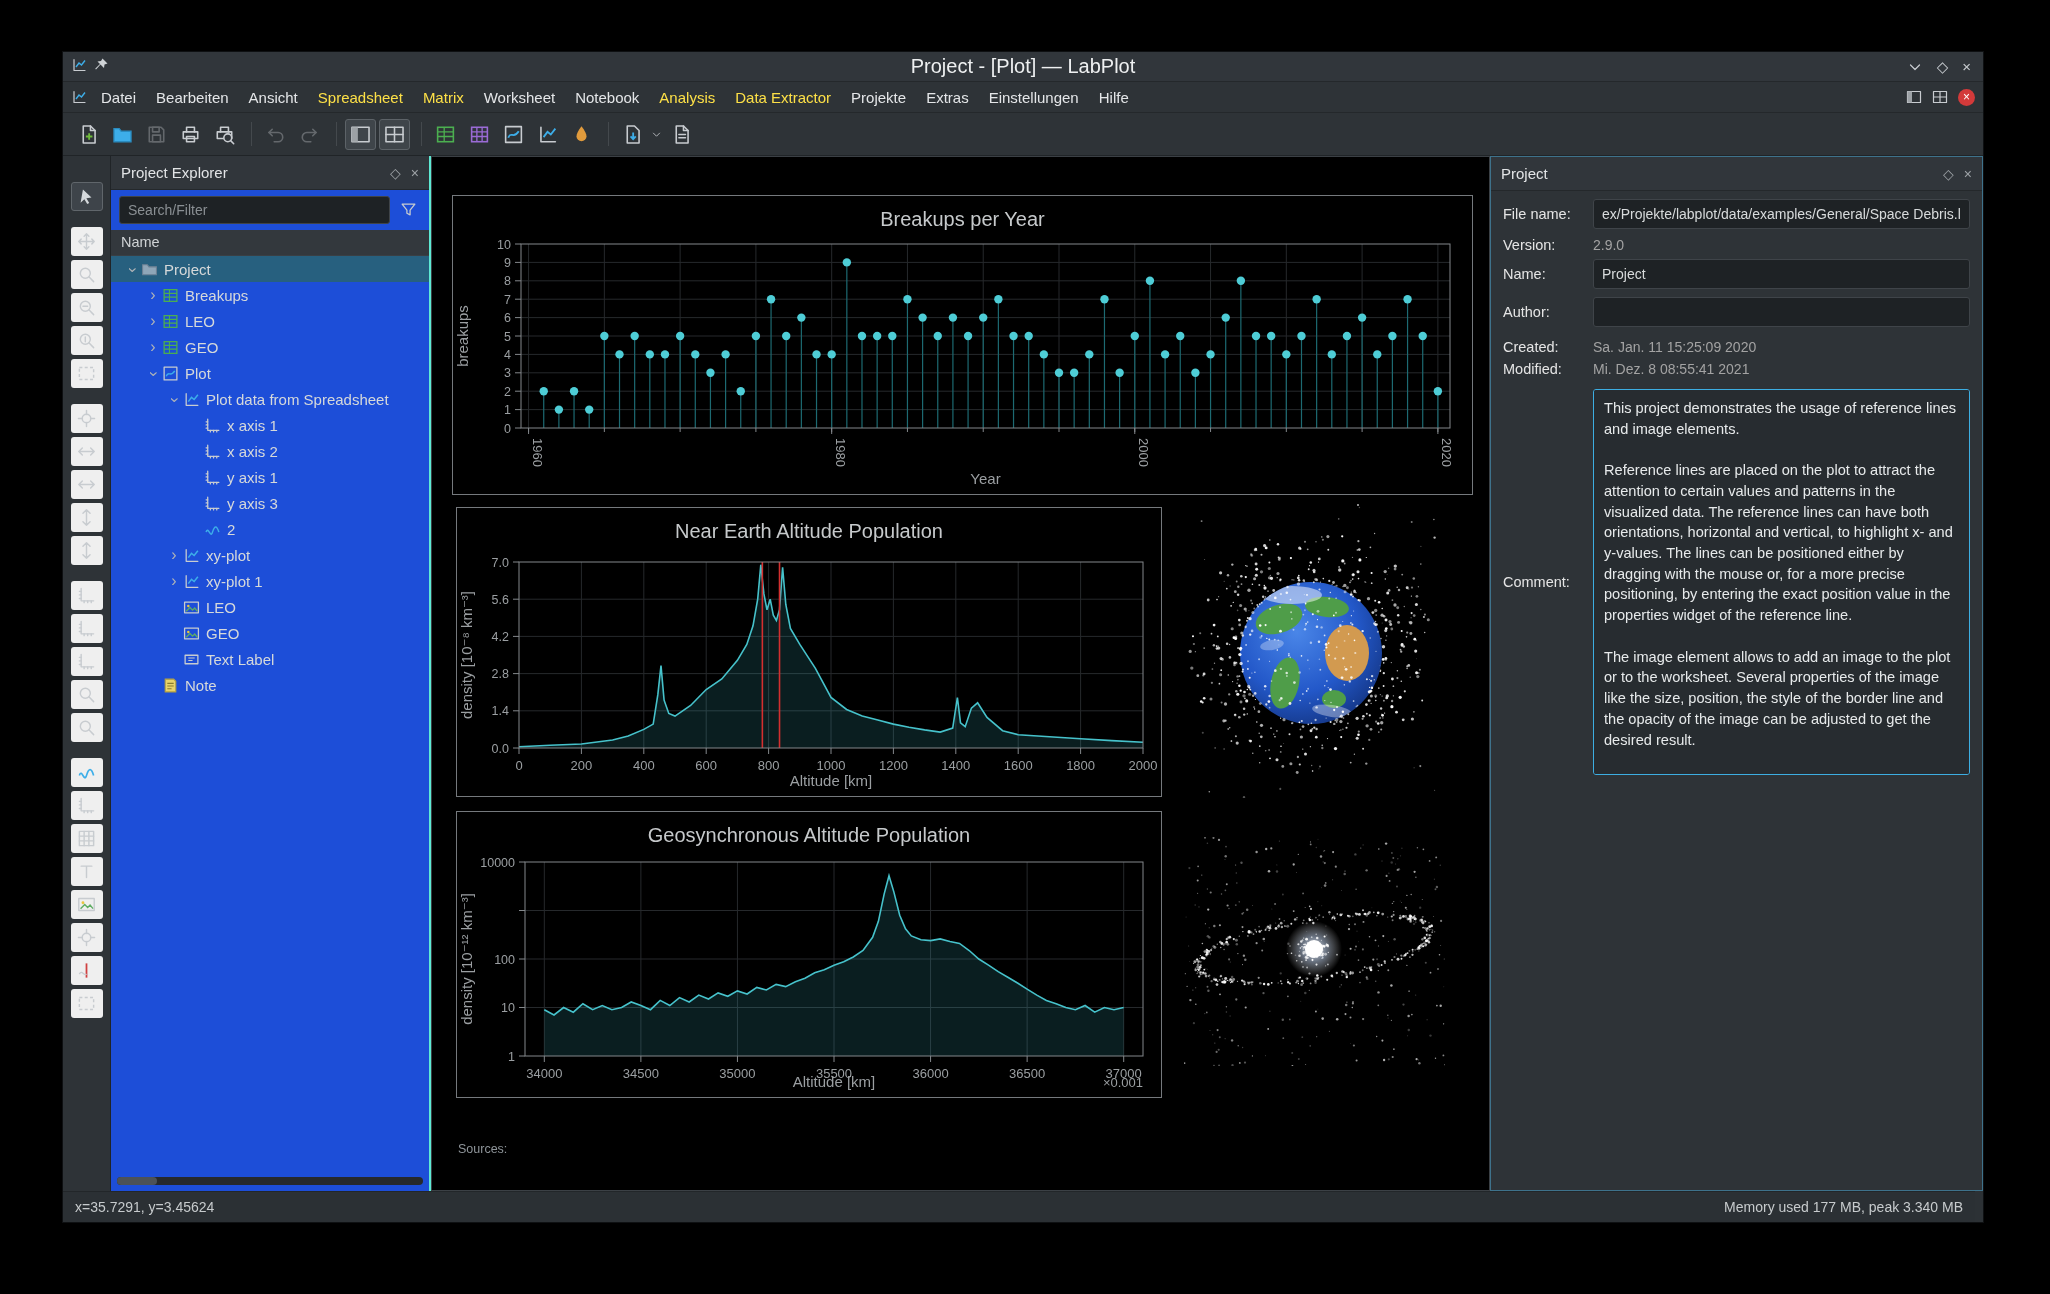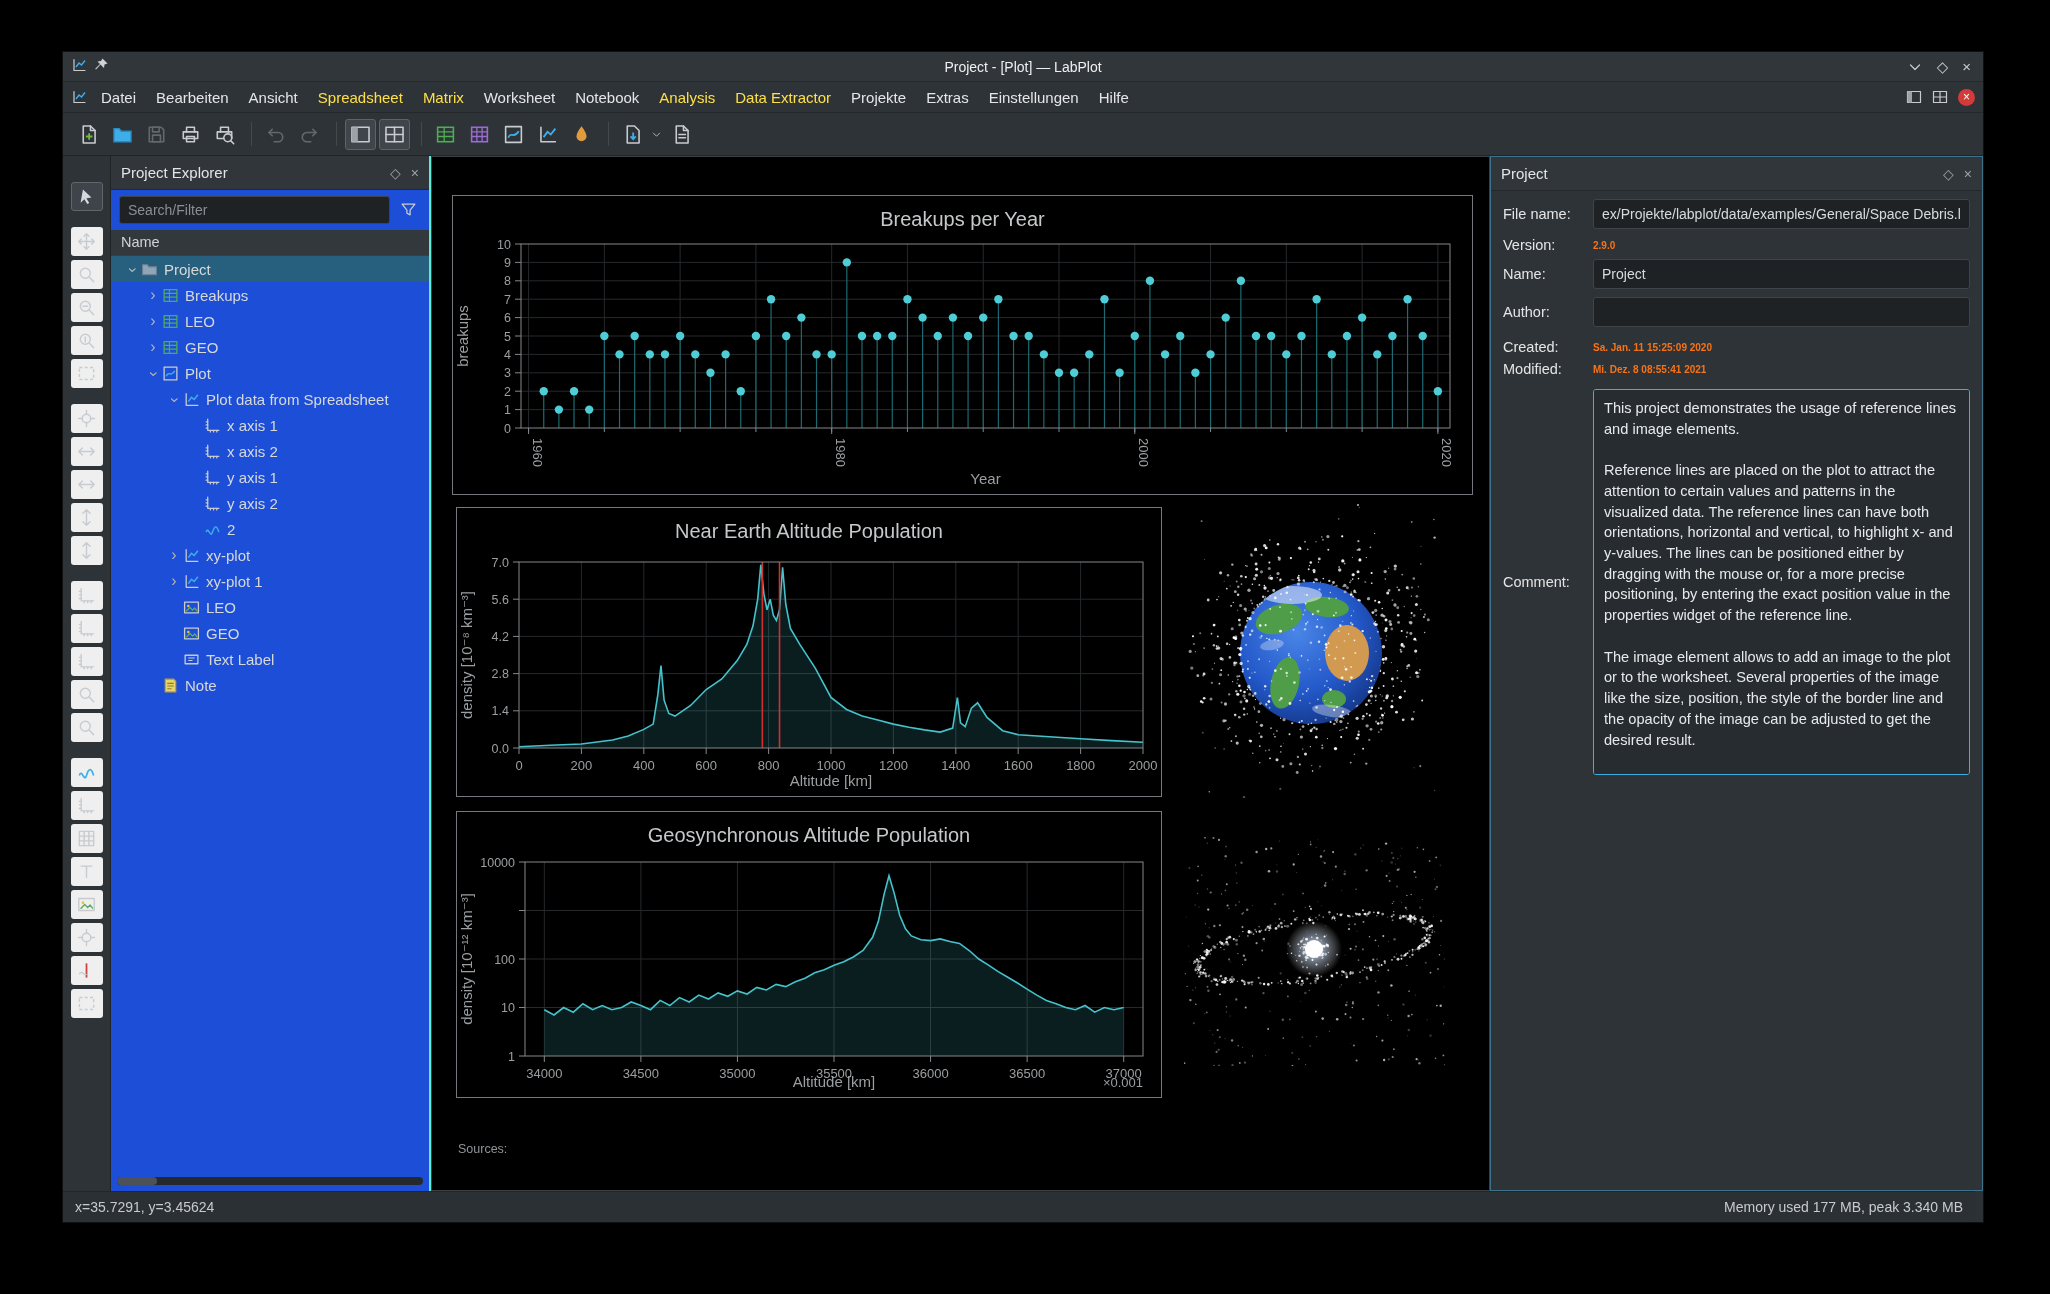--- a/index.html
+++ b/index.html
@@ -4,21 +4,21 @@
 <style>
   *{margin:0;padding:0;box-sizing:border-box;}
   html,body{width:2050px;height:1294px;background:#000;overflow:hidden;
     font-family:"Liberation Sans","DejaVu Sans",sans-serif;color:#dcdfe1;}
   .window{position:absolute;left:63px;top:52px;width:1920px;height:1170px;background:#2c3135;
     box-shadow:0 0 0 1px #0e1012;}
   
   .titlebar{position:absolute;left:0;top:0;right:0;height:30px;background:#31363b;
     border-bottom:1px solid #24282b;display:flex;align-items:center;}
   .tb-left{display:flex;align-items:center;gap:6px;padding-left:8px;z-index:2;}
-  .tb-title{position:absolute;left:0;right:0;text-align:center;font-size:14px;color:#eef0f1;}
+  .tb-title{position:absolute;left:0;right:0;text-align:center;font-size:20px;color:#eef0f1;}
   .tb-right{margin-left:auto;display:flex;align-items:center;gap:14px;padding-right:12px;z-index:2;}
   .wbtn{color:#c8ccd0;font-size:15px;line-height:1;cursor:default;display:flex;align-items:center;}
   .titlebar svg{width:16px;height:16px;}
   
   .menubar{position:absolute;left:0;top:30px;right:0;height:31px;background:#2e3337;
     border-bottom:1px solid #24282b;display:flex;align-items:center;font-size:15px;padding-left:8px;}
   .menubar .icn{display:flex;margin-right:4px;}
   .menubar svg{width:16px;height:16px;}
   .menu-item{padding:0 10px;line-height:31px;color:#e4e6e8;}
   .menu-item.disabled{color:#fde047;}
@@ -75,21 +75,21 @@
   .chart-frame{position:absolute;border:1px solid #75797d;background:#000;}
   .ws-img{position:absolute;}
   .sources{position:absolute;font-size:12.5px;line-height:1.55;color:#8e9499;white-space:pre;}
   
   .props{position:absolute;left:1427px;top:0;bottom:0;width:493px;background:#2e3337;
     border:1px solid rgba(77,166,210,.55);}
   .props-content{position:absolute;top:34px;left:0;right:0;bottom:0;padding:8px 12px;}
   .prow{display:flex;align-items:center;margin-bottom:8px;}
   .prow.small{margin-bottom:6px;}
   .plabel{width:90px;flex:none;font-size:14.5px;color:#e5e5e5;}
-  .pvalue{font-size:10px;color:#f97316;font-weight:bold;}
+  .pvalue{font-size:14px;color:#a3a3a3;}
   .pinput{flex:1;height:30px;background:#1e2225;border:1px solid #3f4449;border-radius:3px;
     color:#d8dbdc;padding:0 8px;font-size:14px;outline:none;min-width:0;}
   .comment{flex:1;height:386px;background:#272c30;border:1px solid #3daee2;border-radius:3px;
     color:#e7eaeb;font-size:14.6px;line-height:1.42;padding:8px 10px;resize:none;outline:none;
     font-family:"Liberation Sans","DejaVu Sans",sans-serif;}
   
   .statusbar{position:absolute;left:0;right:8px;bottom:0;height:31px;background:#2b3034;
     border-top:1px solid #222629;display:flex;align-items:center;justify-content:space-between;
     padding:0 12px;font-size:14px;color:#c7cbcd;}
 </style>
@@ -516,21 +516,21 @@
             <span class="lbl">y axis 1</span>
           </div>
           <div class="tree-row" style="padding-left: 75px;">
             <span class="chev"></span>
             <span class="icn" style="display: flex;">
               <svg viewBox="0 0 16 16">
                 <path d="M3.5 2v10.5H14" stroke="#c8ccd0" stroke-width="1.2" fill="none" stroke-linecap="round" stroke-linejoin="round"></path>
                 <path d="M3.5 4.5H2M3.5 7.5H2M3.5 10.5H2M6 12.5V14M9 12.5V14M12 12.5V14" stroke="#c8ccd0" stroke-width="1.2" fill="none" stroke-linecap="round" stroke-linejoin="round"></path>
               </svg>
             </span>
-            <span class="lbl">y axis 2</span>
+            <span class="lbl">y axis 3</span>
           </div>
           <div class="tree-row" style="padding-left: 75px;">
             <span class="chev"></span>
             <span class="icn" style="display: flex;">
               <svg viewBox="0 0 16 16">
                 <path d="M2 10.5c2-6.5 4 6.5 6 0s4-6.5 6 0" stroke="#3daee9" stroke-width="1.4" fill="none"></path>
               </svg>
             </span>
             <span class="lbl">2</span>
           </div>

